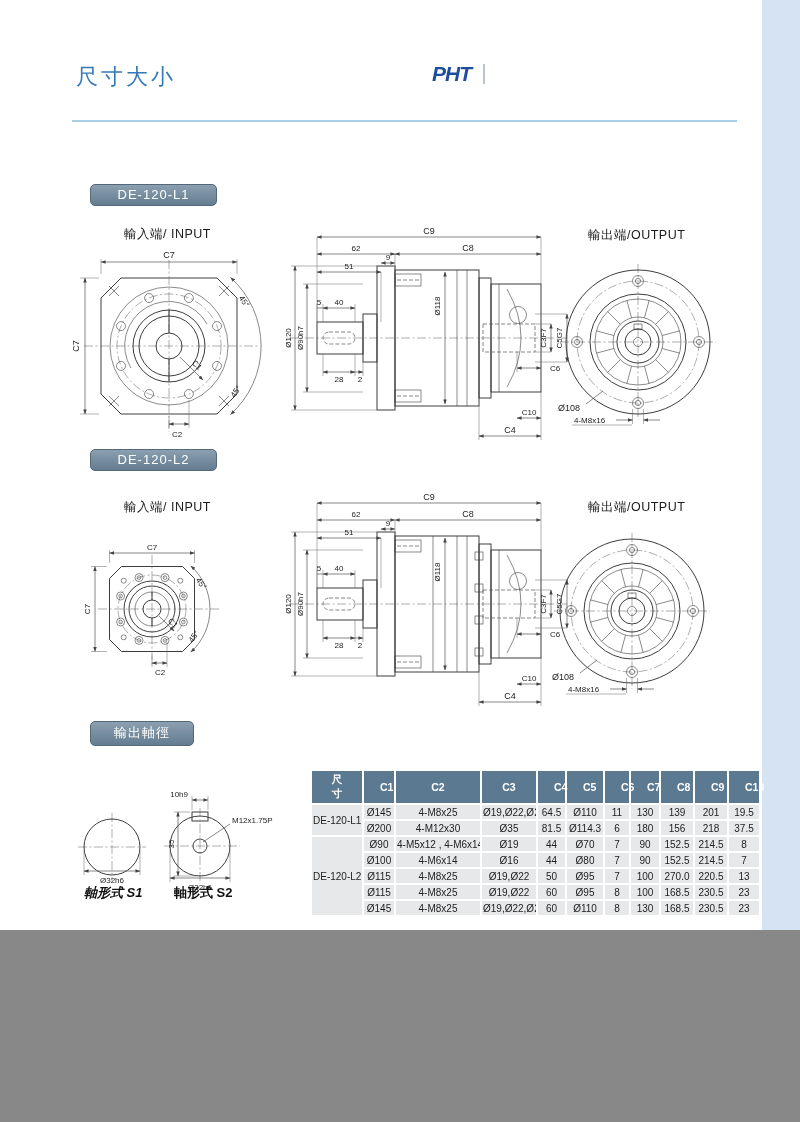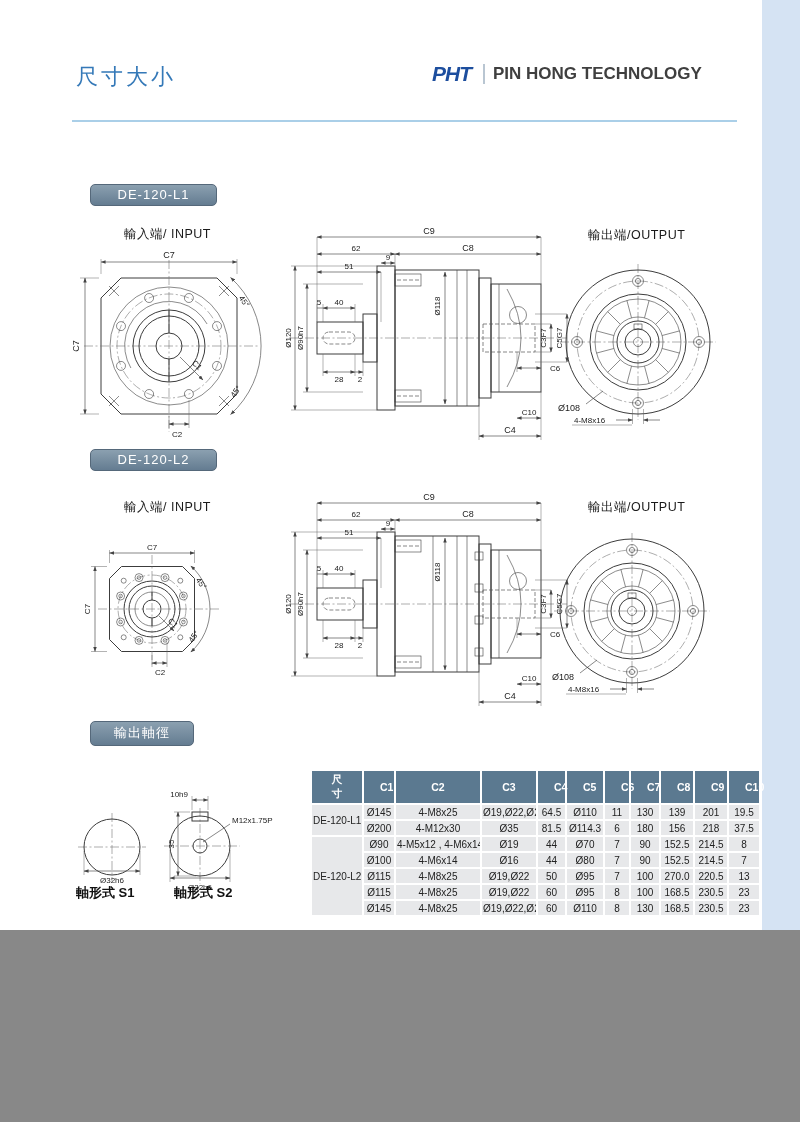--- a/index.html
+++ b/index.html
@@ -37,21 +37,20 @@
 </style>
 </head>
 <body>
 
 <div class="page">
   <div class="band"></div>
 
   <div class="title">尺寸大小</div>
   <div class="logo">PHT</div>
   <div class="logosep"></div>
-  <div class="company">PIN HONG TECHNOLOGY</div>
   <div class="hrule"></div>
 
   <div class="badge" style="left:90px;top:184px;">DE-120-L1</div>
   <div class="badge" style="left:90px;top:449px;">DE-120-L2</div>
   <div class="badge" style="left:90px;top:721px;width:102px;">輸出軸徑</div>
 
   <div class="seclabel" style="left:124px;top:226px;">輸入端/ INPUT</div>
   <div class="seclabel" style="left:588px;top:227px;">輸出端/OUTPUT</div>
   <div class="seclabel" style="left:124px;top:499px;">輸入端/ INPUT</div>
   <div class="seclabel" style="left:588px;top:499px;">輸出端/OUTPUT</div>
@@ -369,21 +368,21 @@
     <line class="dl" x1="44" y1="30" x2="60" y2="30" marker-start="url(#m8)" marker-end="url(#m8)"></line>
     <text class="dm" x="40" y="27" text-anchor="end">10h9</text>
     <path class="ext" d="M42,42 H26 M48,106 H26"></path>
     <line class="dl" x1="30" y1="42" x2="30" y2="106" marker-start="url(#m8)" marker-end="url(#m8)"></line>
     <text class="dm" x="26" y="74" text-anchor="middle" transform="rotate(-90 26 74)">35</text>
     <path class="ext" d="M22,80 V112 M82,80 V112"></path>
     <line class="dl" x1="22" y1="108" x2="82" y2="108" marker-start="url(#m8)" marker-end="url(#m8)"></line>
     <text class="dm" x="52" y="120" text-anchor="middle">Ø32h6</text>
   </svg>
 
-  <div class="shaftlabel" style="left:76px;top:884px;">軸形式 S1</div>
+  <div class="shaftlabel" style="left:84px;top:884px;font-style:italic;">軸形式 S1</div>
   <div class="shaftlabel" style="left:174px;top:884px;">軸形式 S2</div>
 
   <table class="spec">
     <colgroup>
       <col style="width:50px">
         <col style="width:30px">
         <col style="width:84px">
         <col style="width:54px">
       <col style="width:27px">
         <col style="width:36px">

